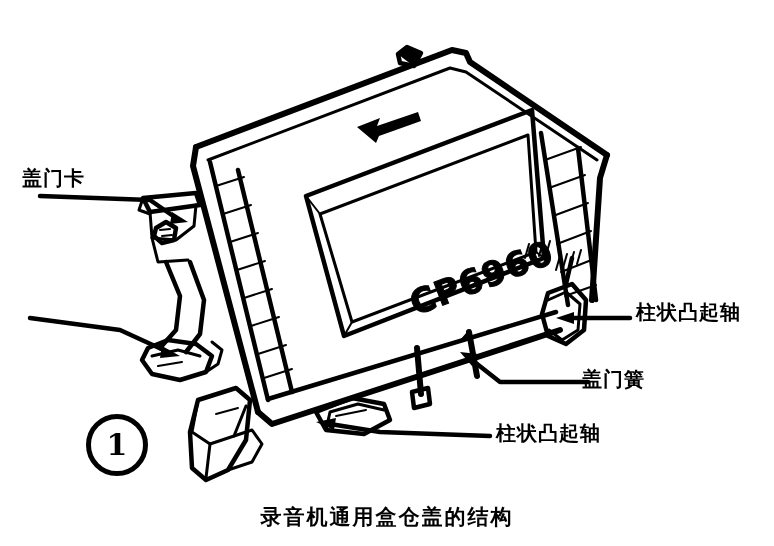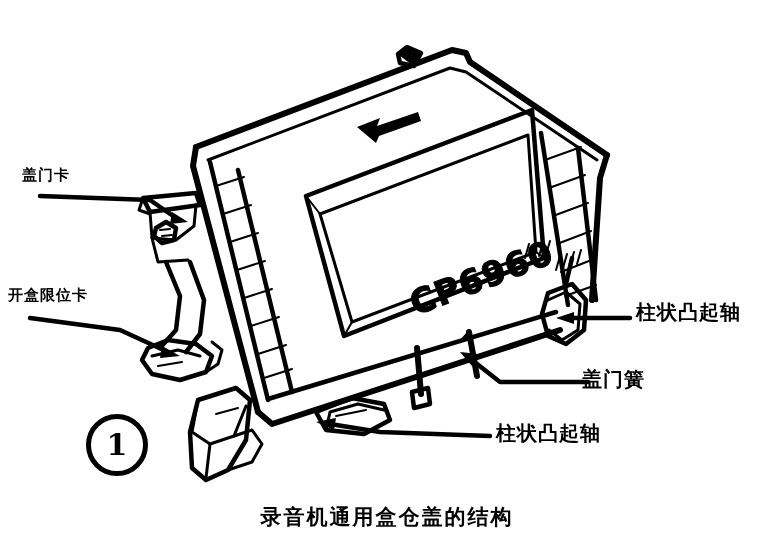--- a/index.html
+++ b/index.html
@@ -28,21 +28,21 @@
   .lbl {
     position: absolute;
     font-family: "DejaVu Sans", sans-serif;
     font-weight: bold;
     color: #000000;
     white-space: nowrap;
     letter-spacing: 1px;
     line-height: 1;
   }
   .lbl-left {
-    font-size: 15px;
+    font-size: 20px;
   }
   .lbl-right {
     font-size: 20px;
   }
   #caption {
     position: absolute;
     left: 0;
     top: 503px;
     width: 774px;
     text-align: center;
@@ -234,21 +234,20 @@
     </g>
 
   </svg>
 
   <div id="cp-text">CP6960</div>
 
   <div id="fig-num">1</div>
 
   <div class="lbl lbl-left" style="left:22px; top:168px;">盖门卡</div>
 
-  <div class="lbl lbl-left" style="left:8px; top:288px;">开盒限位卡</div>
 
   <div class="lbl lbl-right" style="left:636px; top:302px;">柱状凸起轴</div>
 
   <div class="lbl lbl-right" style="left:582px; top:369px;">盖门簧</div>
 
   <div class="lbl lbl-right" style="left:496px; top:423px;">柱状凸起轴</div>
 
   <div id="caption">录音机通用盒仓盖的结构</div>
 
 </div>

